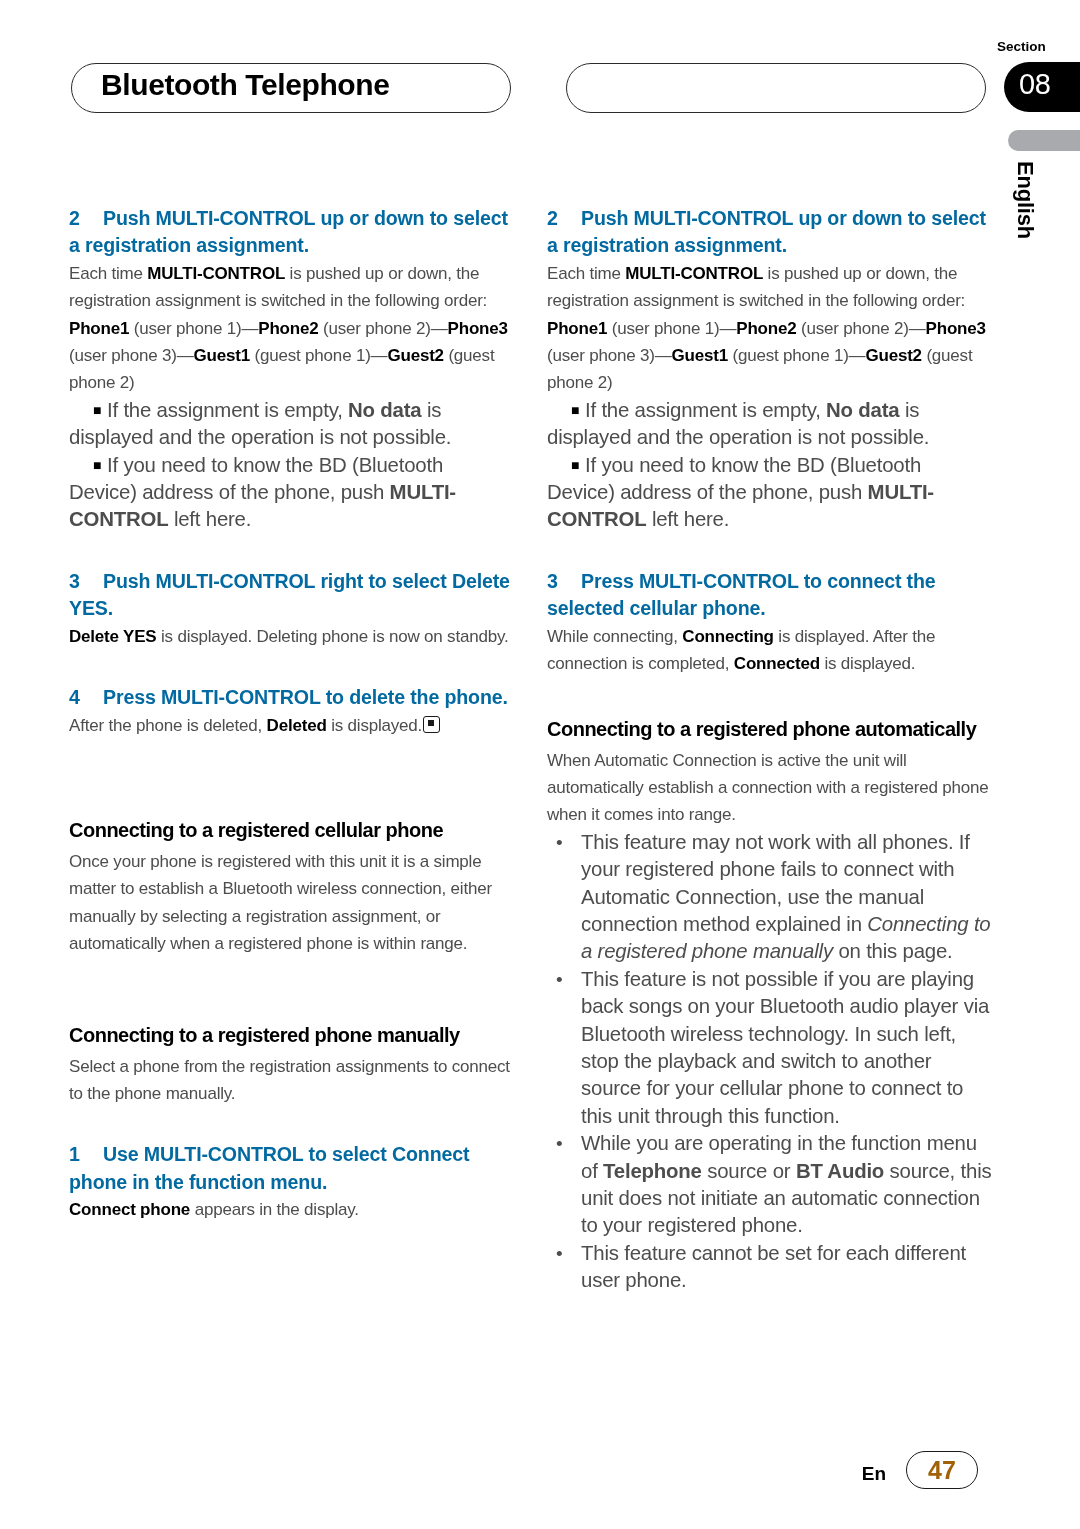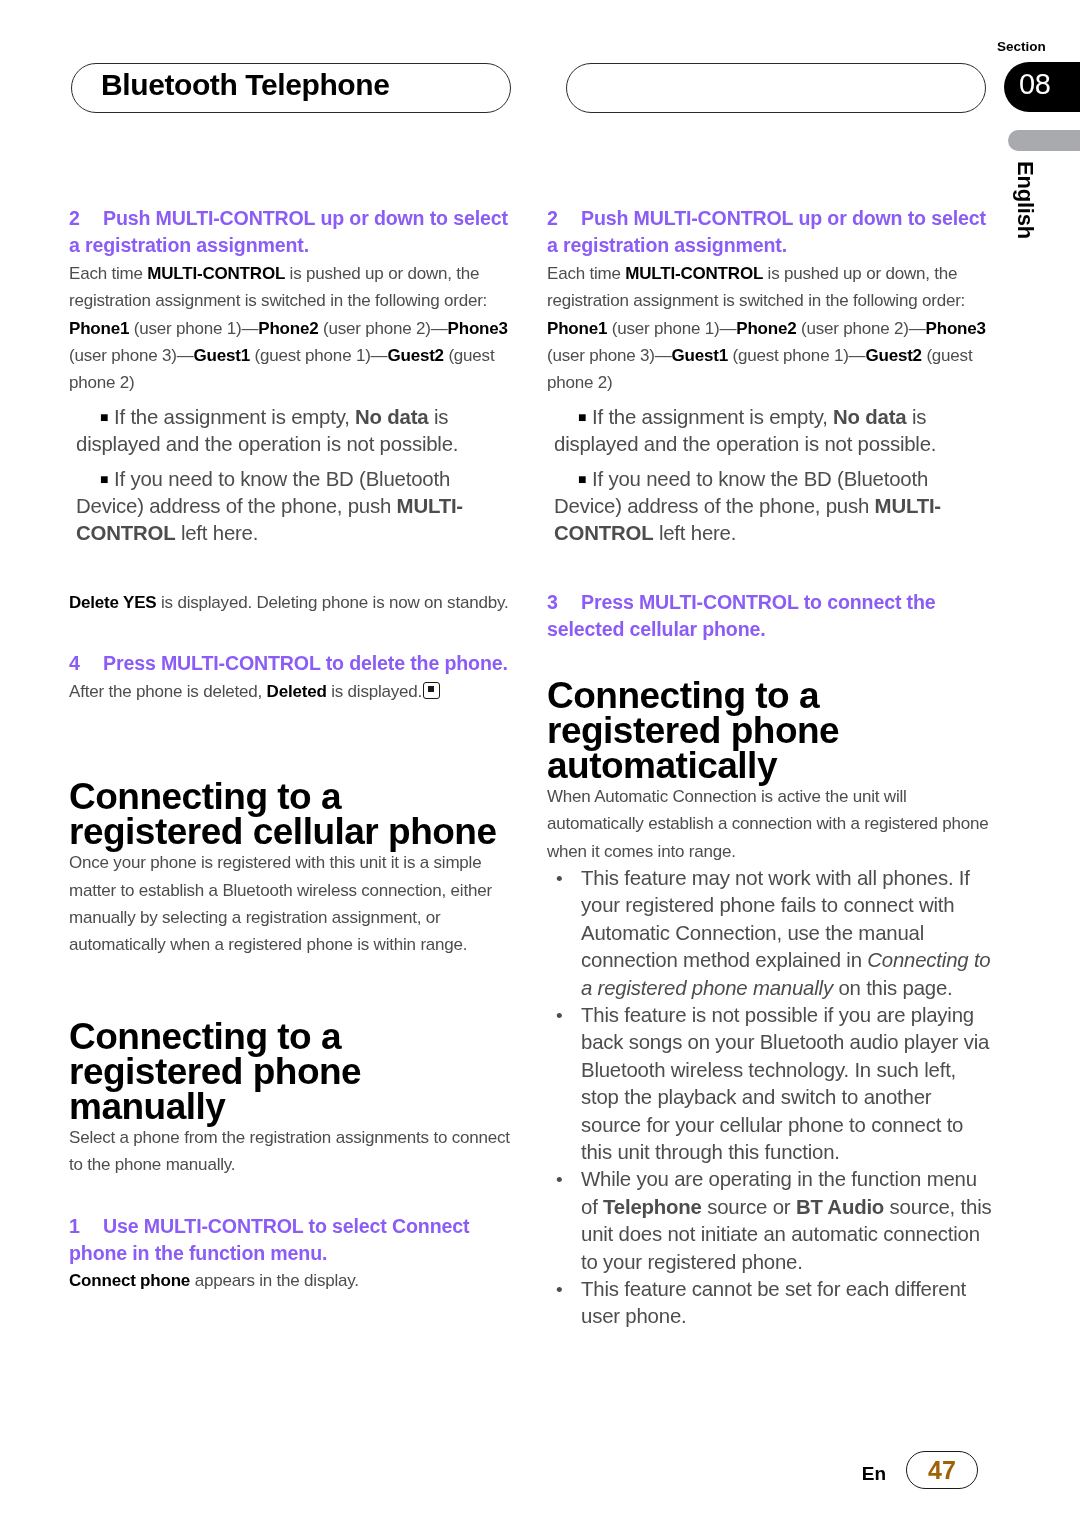--- a/index.html
+++ b/index.html
@@ -114,21 +114,21 @@
     width: 447px;
   }
   .col-left  { left: 69px;  }
   .col-right { left: 547px; }
 
   
   .step {
     font-size: 19.6px;
     font-weight: bold;
     line-height: 27.4px;
-    color: #8b5cf6;
+    color: #0369a1;
     letter-spacing: -0.15px;
     margin: 0;
   }
   .step .num {
     display: inline-block;
     min-width: 34px;
   }
   .body {
     font-size: 17px;
     line-height: 27.4px;
@@ -138,21 +138,21 @@
     font-weight: 400;
   }
   .body b, .step b { color: #000000; font-weight: bold; }
 
   
   .note {
     font-size: 20.4px;
     line-height: 27.4px;
     color: #4d4d4d;
     letter-spacing: -0.2px;
-    margin: 7px;
+    margin: 0;
     text-indent: 12px;
   }
   .note .sq {
     display: inline-block;
     width: 26px;
     color: #000000;
     font-size: 14px;
     vertical-align: 2px;
   }
 
@@ -168,21 +168,21 @@
   }
   .dot-item .dot {
     position: absolute;
     left: 9px;
     top: 0;
     color: #4d4d4d;
     font-size: 19px;
   }
 
   h2.heading {
-    font-size: 37px;
+    font-size: 20px;
     font-weight: bold;
     line-height: 35px;
     color: #000000;
     letter-spacing: -0.5px;
     margin: 0;
   }
   .gap-md { height: 34px; }
   .gap-lg { height: 60px; }
   .gap-xl { height: 74px; }
 
@@ -270,20 +270,21 @@
     <p class="body"><span>Each time </span><b>MULTI-CONTROL</b><span> is pushed up or down, the registration assignment is switched in the following order:</span></p>
 
     <p class="body"><b>Phone1</b><span> (user phone 1)—</span><b>Phone2</b><span> (user phone 2)—</span><b>Phone3</b><span> (user phone 3)—</span><b>Guest1</b><span> (guest phone 1)—</span><b>Guest2</b><span> (guest phone 2)</span></p>
 
     <p class="note"><span class="sq">■</span><span>If the assignment is empty, </span><b>No data</b><span> is displayed and the operation is not possible.</span></p>
 
     <p class="note"><span class="sq">■</span><span>If you need to know the BD (Bluetooth Device) address of the phone, push </span><b>MULTI-CONTROL</b><span> left here.</span></p>
 
     <div class="gap-md"></div>
 
+    <p class="step"><span class="num">3</span><span>Push MULTI-CONTROL right to select Delete YES.</span></p>
 
     <p class="body"><b>Delete YES</b><span> is displayed. Deleting phone is now on standby.</span></p>
 
     <div class="gap-md"></div>
 
     <p class="step"><span class="num">4</span><span>Press MULTI-CONTROL to delete the phone.</span></p>
 
     <p class="body"><span>After the phone is deleted, </span><b>Deleted</b><span> is displayed.</span><span class="endmark"></span></p>
 
     <div class="gap-xl"></div>
@@ -315,20 +316,21 @@
     <p class="body"><b>Phone1</b><span> (user phone 1)—</span><b>Phone2</b><span> (user phone 2)—</span><b>Phone3</b><span> (user phone 3)—</span><b>Guest1</b><span> (guest phone 1)—</span><b>Guest2</b><span> (guest phone 2)</span></p>
 
     <p class="note"><span class="sq">■</span><span>If the assignment is empty, </span><b>No data</b><span> is displayed and the operation is not possible.</span></p>
 
     <p class="note"><span class="sq">■</span><span>If you need to know the BD (Bluetooth Device) address of the phone, push </span><b>MULTI-CONTROL</b><span> left here.</span></p>
 
     <div class="gap-md"></div>
 
     <p class="step"><span class="num">3</span><span>Press MULTI-CONTROL to connect the selected cellular phone.</span></p>
 
+    <p class="body"><span>While connecting, </span><b>Connecting</b><span> is displayed. After the connection is completed, </span><b>Connected</b><span> is displayed.</span></p>
 
     <div class="gap-md"></div>
 
     <h2 class="heading">Connecting to a registered phone automatically</h2>
 
     <p class="body">When Automatic Connection is active the unit will automatically establish a connection with a registered phone when it comes into range.</p>
 
     <p class="dot-item"><span class="dot">•</span><span>This feature may not work with all phones. If your registered phone fails to connect with Automatic Connection, use the manual connection method explained in </span><i>Connecting to a registered phone manually</i><span> on this page.</span></p>
 
     <p class="dot-item"><span class="dot">•</span><span>This feature is not possible if you are playing back songs on your Bluetooth audio player via Bluetooth wireless technology. In such left, stop the playback and switch to another source for your cellular phone to connect to this unit through this function.</span></p>

